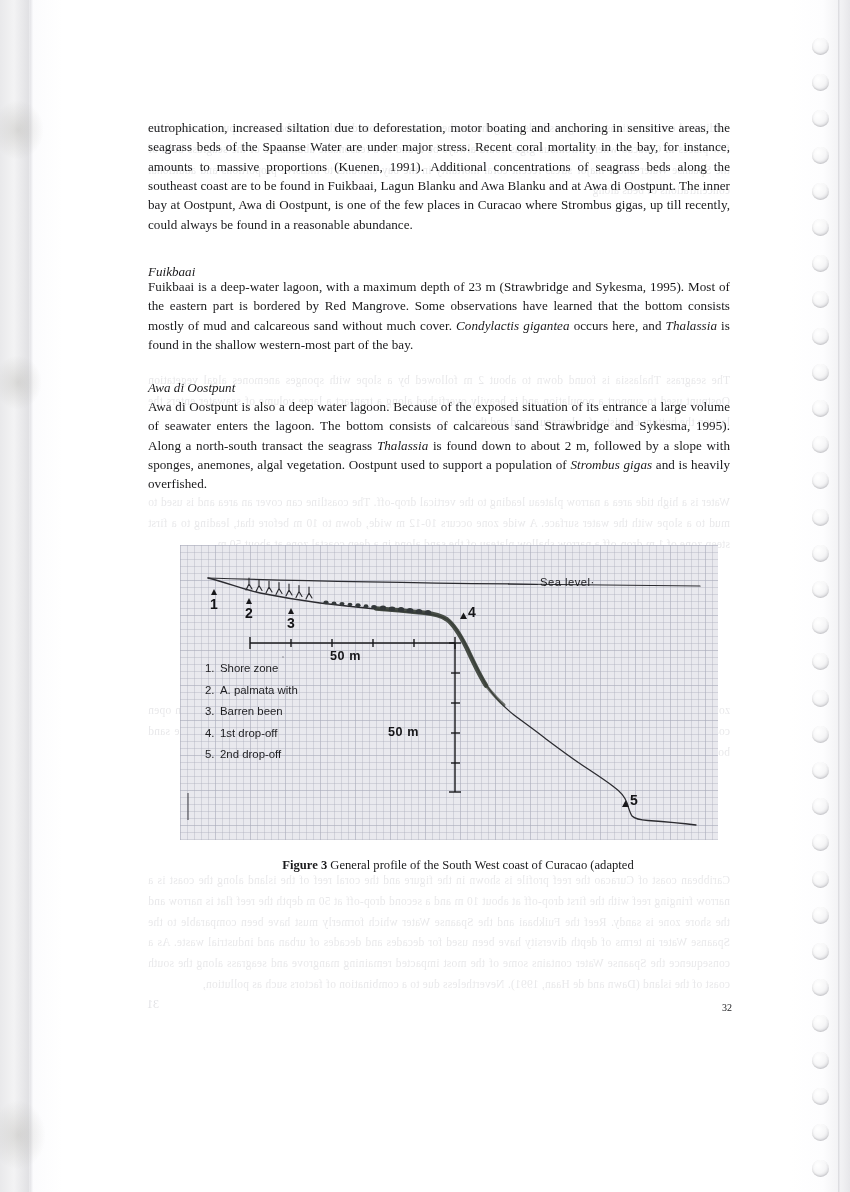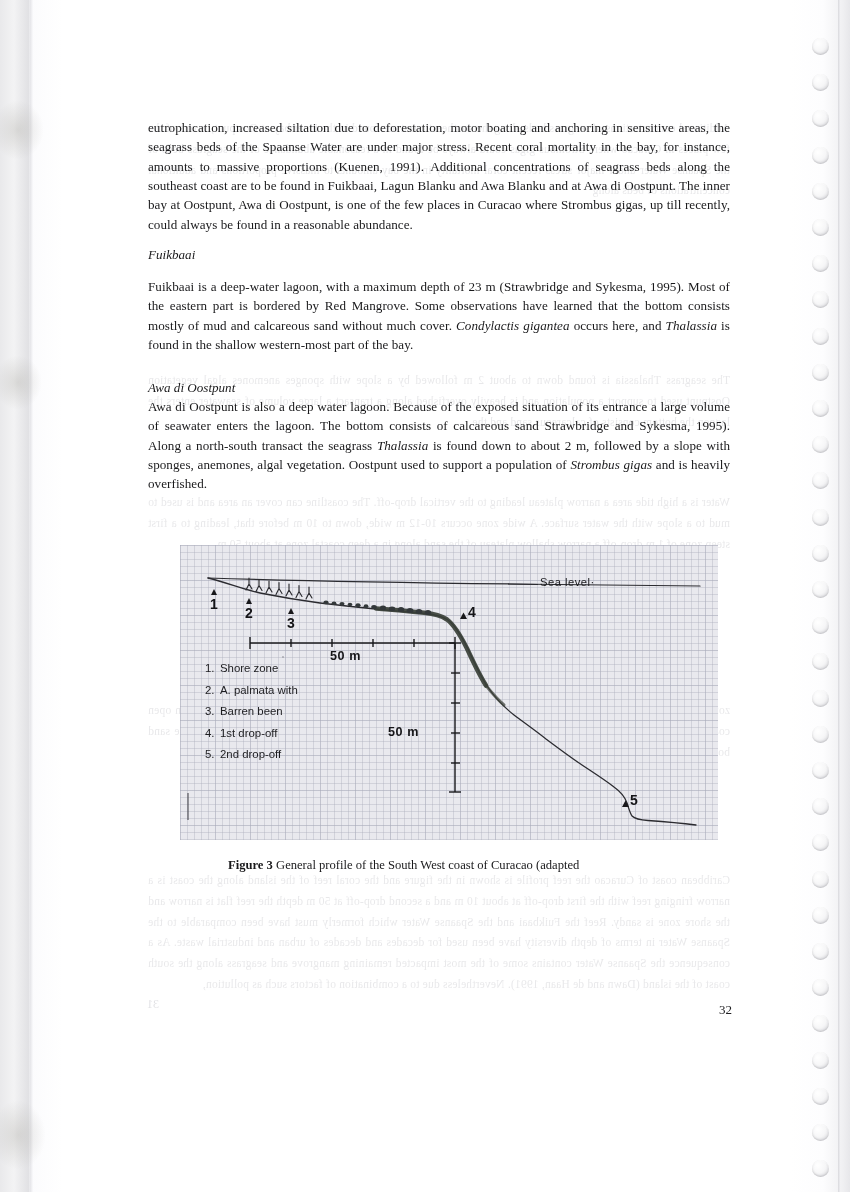--- a/index.html
+++ b/index.html
@@ -149,28 +149,29 @@
   }
 
   
   .caption {
     position: absolute;
     left: 228px; top: 857px;
     width: 460px;
     font-size: 12.6px;
     line-height: 17.4px;
     color: #19191b;
+    text-align: center;
   }
   .caption b { font-weight: bold; }
   .caption .cont { display: block; }
 
   .page-number {
     position: absolute;
     right: 118px; top: 1002px;
-    font-size: 13px;
+    font-size: 10px;
     color: #202023;
   }
   .page-number-ghost {
     position: absolute;
     left: 147px; top: 997px;
     font-size: 12px;
     color: rgba(120,120,130,0.22);
     transform: scaleX(-1);
   }
 </style>
@@ -253,21 +254,21 @@
     <div class="hole" style="left: 812px; top: 1051.6px;"></div>
     <div class="hole" style="left: 812px; top: 1087.8px;"></div>
     <div class="hole" style="left: 812px; top: 1124px;"></div>
     <div class="hole" style="left: 812px; top: 1160.2px;"></div>
   </div>
 
 <div class="content">
 
   <p class="body" style="top:118px; left:0; width:582px;">eutrophication, increased siltation due to deforestation, motor boating and anchoring in sensitive areas, the seagrass beds of the Spaanse Water are under major stress. Recent coral mortality in the bay, for instance, amounts to massive proportions (Kuenen, 1991). Additional concentrations of seagrass beds along the southeast coast are to be found in Fuikbaai, Lagun Blanku and Awa Blanku and at Awa di Oostpunt. The inner bay at Oostpunt, Awa di Oostpunt, is one of the few places in Curacao where Strombus gigas, up till recently, could always be found in a reasonable abundance.</p>
 
-  <div class="sec-head" style="top:245px; left:0;">Fuikbaai</div>
+  <div class="sec-head" style="top:262px; left:0;">Fuikbaai</div>
   <p class="body" style="top:277px; left:0; width:582px;"><span>Fuikbaai is a deep-water lagoon, with a maximum depth of 23 m (Strawbridge and Sykesma, 1995). Most of the eastern part is bordered by Red Mangrove. Some observations have learned that the bottom consists mostly of mud and calcareous sand without much cover. </span><i>Condylactis gigantea</i><span> occurs here, and </span><i>Thalassia</i><span> is found in the shallow western-most part of the bay.</span></p>
 
   <div class="sec-head" style="top:378px; left:0;">Awa di Oostpunt</div>
   <p class="body" style="top:397px; left:0; width:582px;"><span>Awa di Oostpunt is also a deep water lagoon. Because of the exposed situation of its entrance a large volume of seawater enters the lagoon. The bottom consists of calcareous sand Strawbridge and Sykesma, 1995). Along a north-south transact the seagrass </span><i>Thalassia</i><span> is found down to about 2 m, followed by a slope with sponges, anemones, algal vegetation. Oostpunt used to support a population of </span><i>Strombus gigas</i><span> and is heavily overfished.</span></p>
 </div>
 
 <div class="figure-panel">
 
   <svg class="figure-svg" width="538" height="295" viewBox="0 0 538 295">
 

